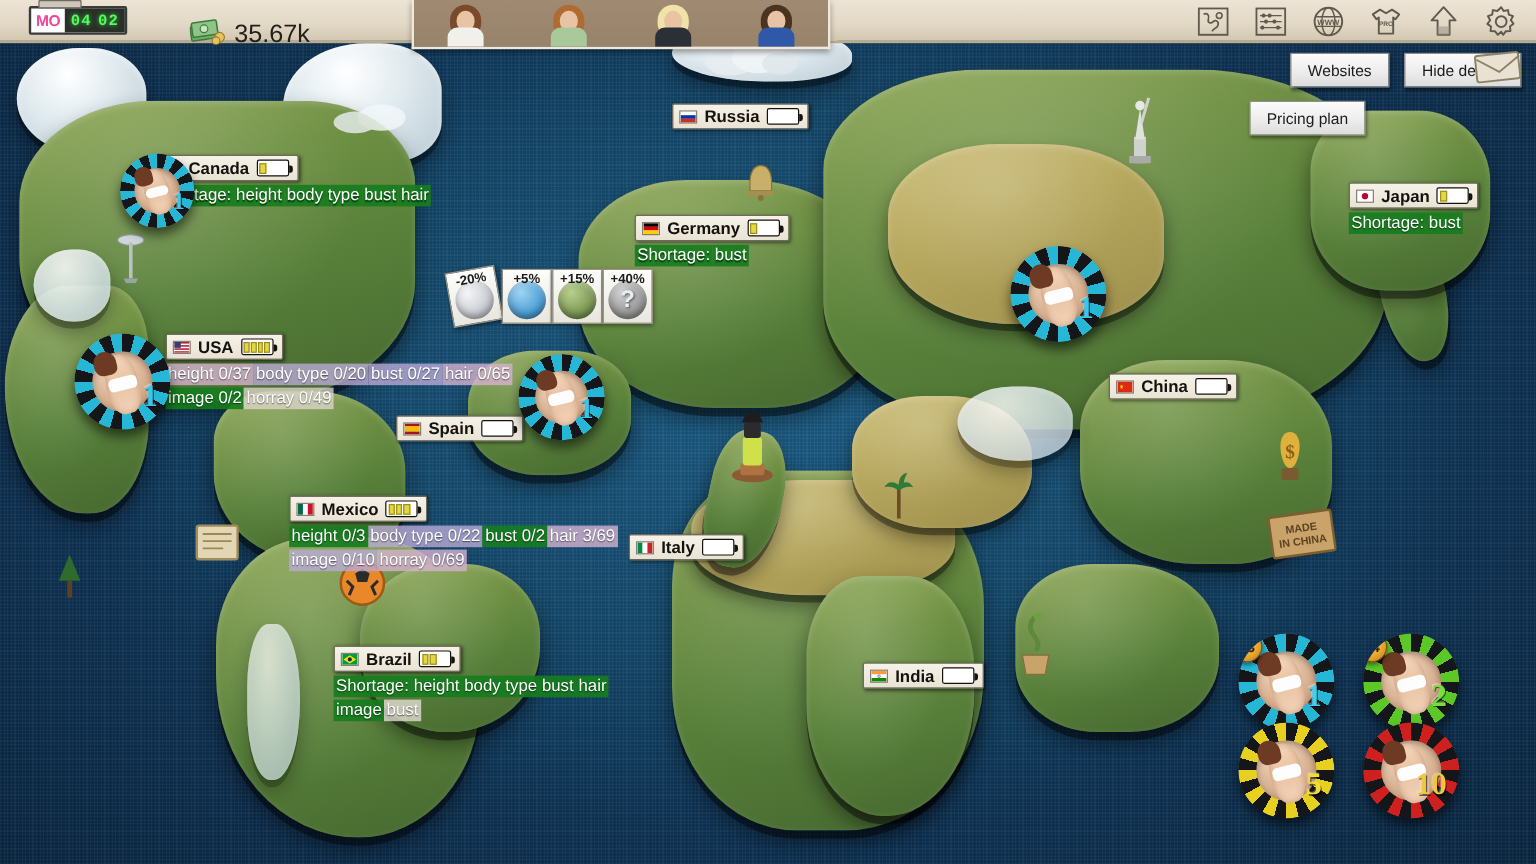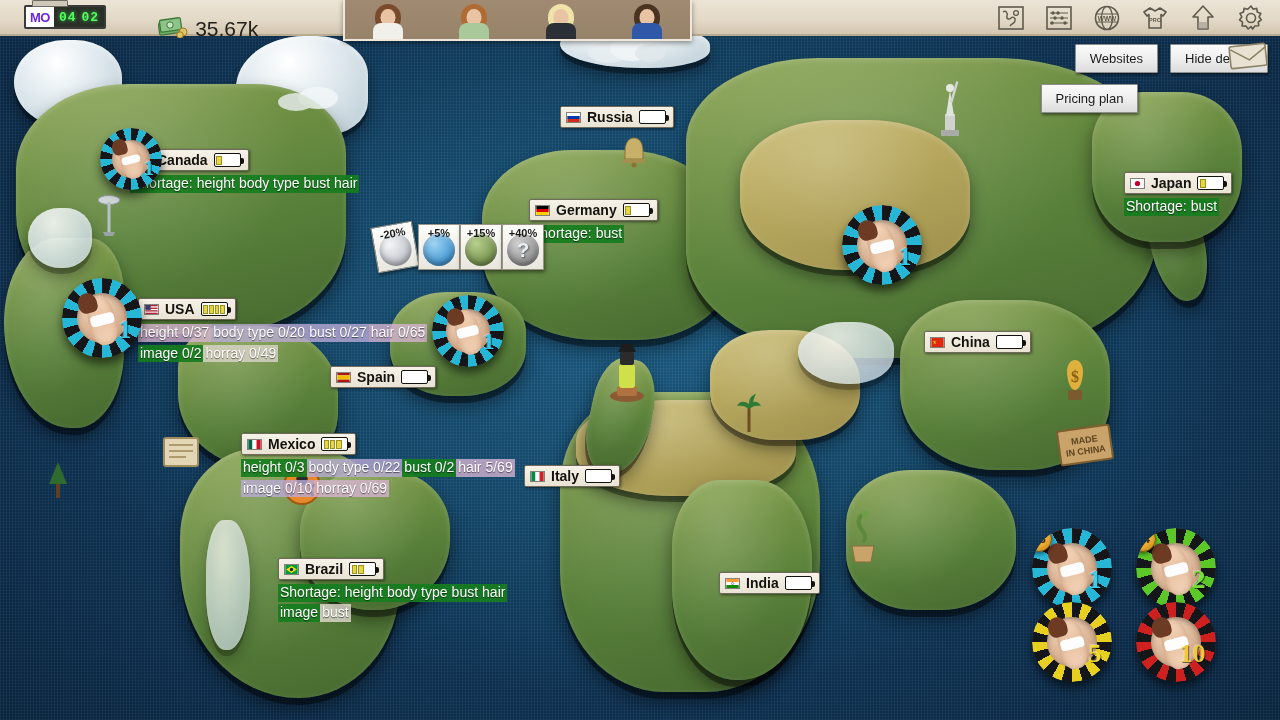--- a/index.html
+++ b/index.html
@@ -50,21 +50,21 @@
   .clock-box{
     display:flex; align-items:stretch;
     border:2px solid #3a3a3a; background:#fff; border-radius:2px;
     height:24px; position:relative;
   }
   .clock-box:before{
     content:""; position:absolute; left:6px; top:-7px; width:34px; height:5px;
     background:#cfc8ba; border:1px solid #6d6a62; border-radius:1px;
   }
   .clock-day{
-    font-size:13px; font-weight:bold; color:#6d28d9; padding:0 4px;
+    font-size:13px; font-weight:bold; color:#ec4899; padding:0 4px;
     display:flex; align-items:center; letter-spacing:-.5px;
   }
   .clock-digits{
     background:#2a2f28; color:#4dff5a; font-family:"Liberation Mono", monospace;
     font-size:13px; font-weight:bold; padding:0 5px;
     display:flex; align-items:center; gap:5px; letter-spacing:1px;
     text-shadow:0 0 4px rgba(77,255,90,.7);
   }
   .money-wrap{ display:flex; align-items:center; gap:7px; margin-left:52px;margin-top:23px; }
   .money-val{ font-size:21px; color:#23201a; font-weight:normal; }
@@ -107,21 +107,21 @@
     border:1px solid #8d8d8d;
     box-shadow:1px 2px 3px rgba(0,0,0,.45);
     font-size:13px; color:#1b1b1b;
     padding:6px 14px; text-align:center; cursor:pointer;
     border-radius:1px;
   }
   #row-a{ display:flex; justify-content:flex-end; gap:12px; }
   #row-b{ display:flex; justify-content:center; margin-top:11px; padding-right:95px; }
 
   
-  .country{ position:absolute; z-index:25;margin-top:20px; }
+  .country{ position:absolute; z-index:25; }
   .c-head{
     display:inline-flex; align-items:center; gap:6px;
     background:linear-gradient(180deg,#f6f2e8 0%,#e9e3d4 100%);
     border:1px solid #6f6a5c;
     padding:2px 7px 2px 5px;
     box-shadow:1px 1px 3px rgba(0,0,0,.5);
     border-radius:2px;
     white-space:nowrap;
   }
   .c-name{ font-size:14px; font-weight:bold; color:#14120e; }
@@ -470,21 +470,21 @@
               <rect x="10" width="5" height="11" fill="#ce1126"></rect>
             </svg>
           </span>
           <span class="c-name">Mexico</span>
           <span class="battery">
             <span class="bcell"></span>
             <span class="bcell"></span>
             <span class="bcell"></span>
             <span class="bcell off"></span>
           </span>
-        </div><div class="stats"><span class="sv-green">height 0/3</span><span class="sv-lav">body type 0/22</span><span class="sv-green">bust 0/2</span><span class="sv-pink">hair 5/69</span><span class="sv-lav">image 0/10</span><span class="sv-pink">horray 0/69</span></div></div>
+        </div><div class="stats"><span class="sv-green">height 0/3</span><span class="sv-lav">body type 0/22</span><span class="sv-green">bust 0/2</span><span class="sv-pink">hair 3/69</span><span class="sv-lav">image 0/10</span><span class="sv-pink">horray 0/69</span></div></div>
       <div class="country" style="left: 278px; top: 538px;"><div class="c-head">
           <span>
             <svg class="flag" viewBox="0 0 15 11">
               <rect width="15" height="11" fill="#009c3b"></rect>
               <path d="M7.5 1.3L14 5.5 7.5 9.7 1 5.5z" fill="#ffdf00"></path>
               <circle cx="7.5" cy="5.5" r="2.1" fill="#002776"></circle>
             </svg>
           </span>
           <span class="c-name">Brazil</span>
           <span class="battery">

